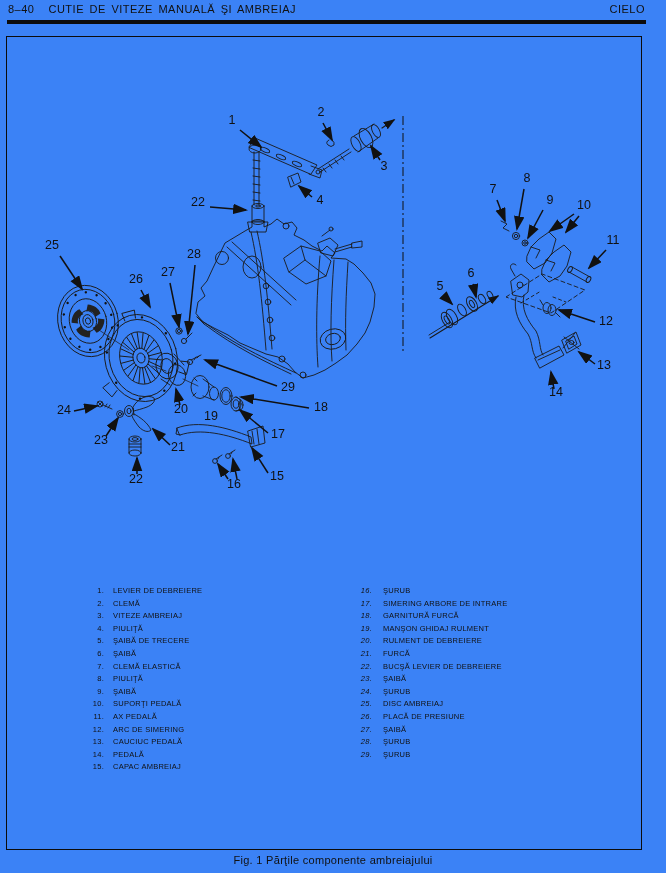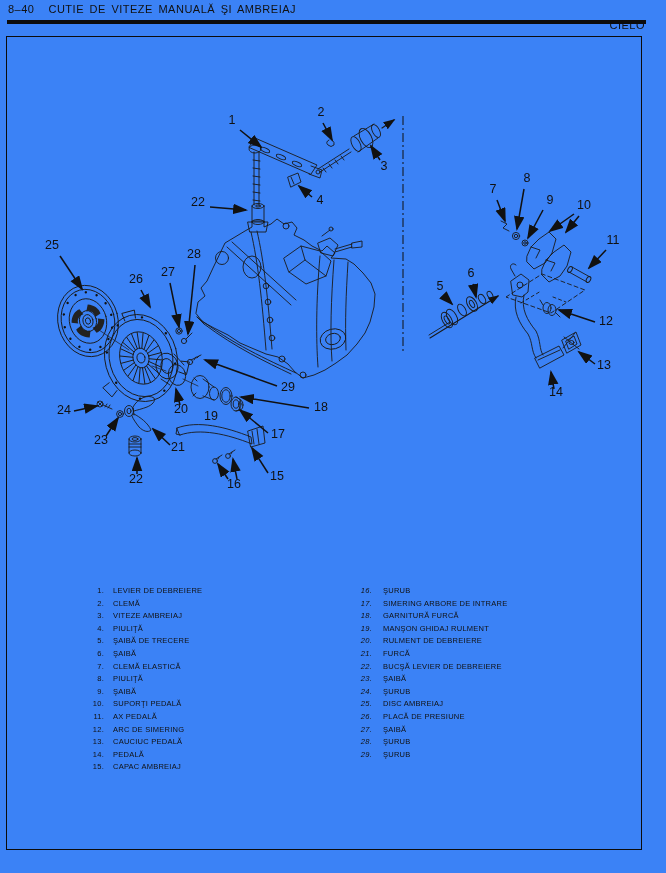--- a/index.html
+++ b/index.html
@@ -2,21 +2,21 @@
 <html><head>
 <meta charset="utf-8">
 <style>
   html,body{margin:0;padding:0;background:#e8e8e8;}
   .page{position:relative;width:666px;height:873px;background:#3b82f6;
         font-family:"Liberation Sans",sans-serif;color:#111;overflow:hidden;}
   
   .hdr{position:absolute;top:3px;left:8px;right:21px;height:16px;
        font-size:11px;letter-spacing:.5px;word-spacing:2px;white-space:nowrap;}
   .hdr .pgnum{margin-right:14px;}
-  .hdr .brand{position:absolute;right:0;top:16px;}
+  .hdr .brand{position:absolute;right:0;top:0;}
   .hdr-rule{position:absolute;top:20px;left:7px;width:639px;height:4px;background:#0c0c0c;}
   
   .frame{position:absolute;left:6px;top:36px;width:634px;height:812px;border:1.6px solid #0c0c0c;}
   
   svg.diagram{position:absolute;left:0;top:0;}
   svg.diagram text{font:12.5px "Liberation Sans",sans-serif;fill:#111;}
   
   .plist{position:absolute;font-size:7.5px;letter-spacing:.25px;line-height:12.6px;white-space:nowrap;}
   .plist .row{display:flex;height:12.6px;}
   .plist .num{display:inline-block;text-align:right;}
@@ -508,13 +508,14 @@
       <div class="row">
         <span class="num">28.</span>
         <span>ŞURUB</span>
       </div>
       <div class="row">
         <span class="num">29.</span>
         <span>ŞURUB</span>
       </div>
     </div>
 
+  <div class="caption">Fig. 1 Părţile componente ambreiajului</div>
 </div>
 
 </body></html>

